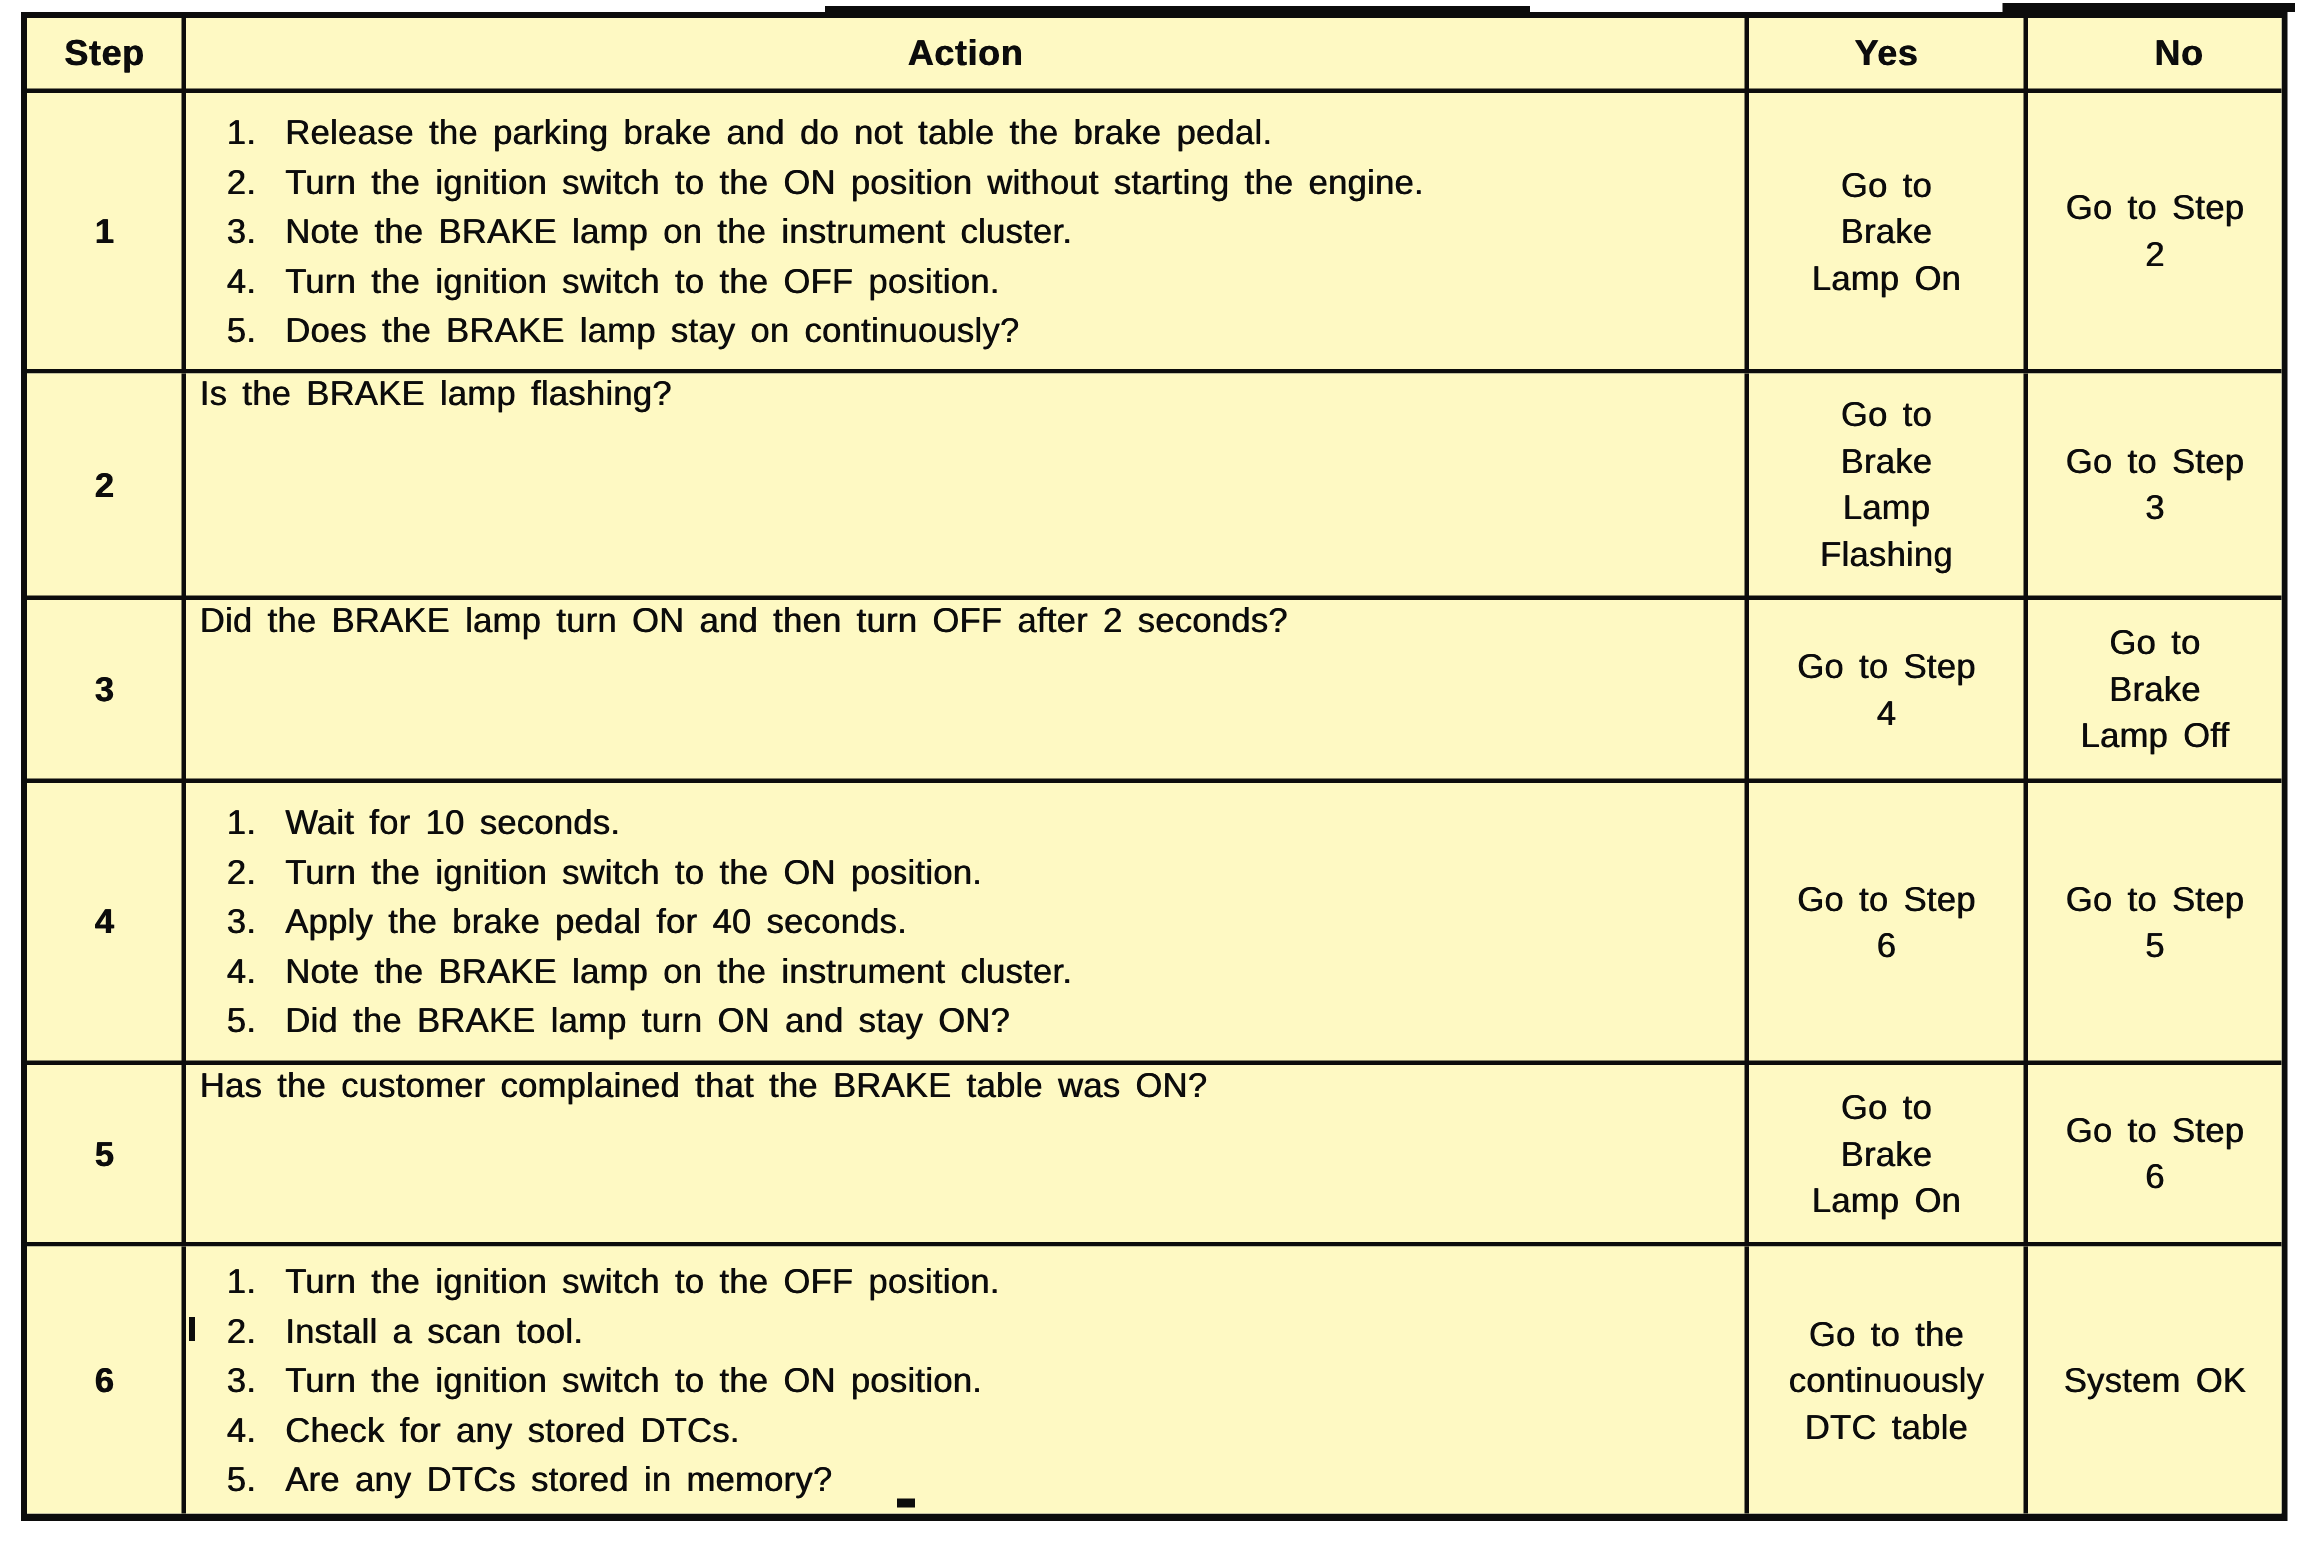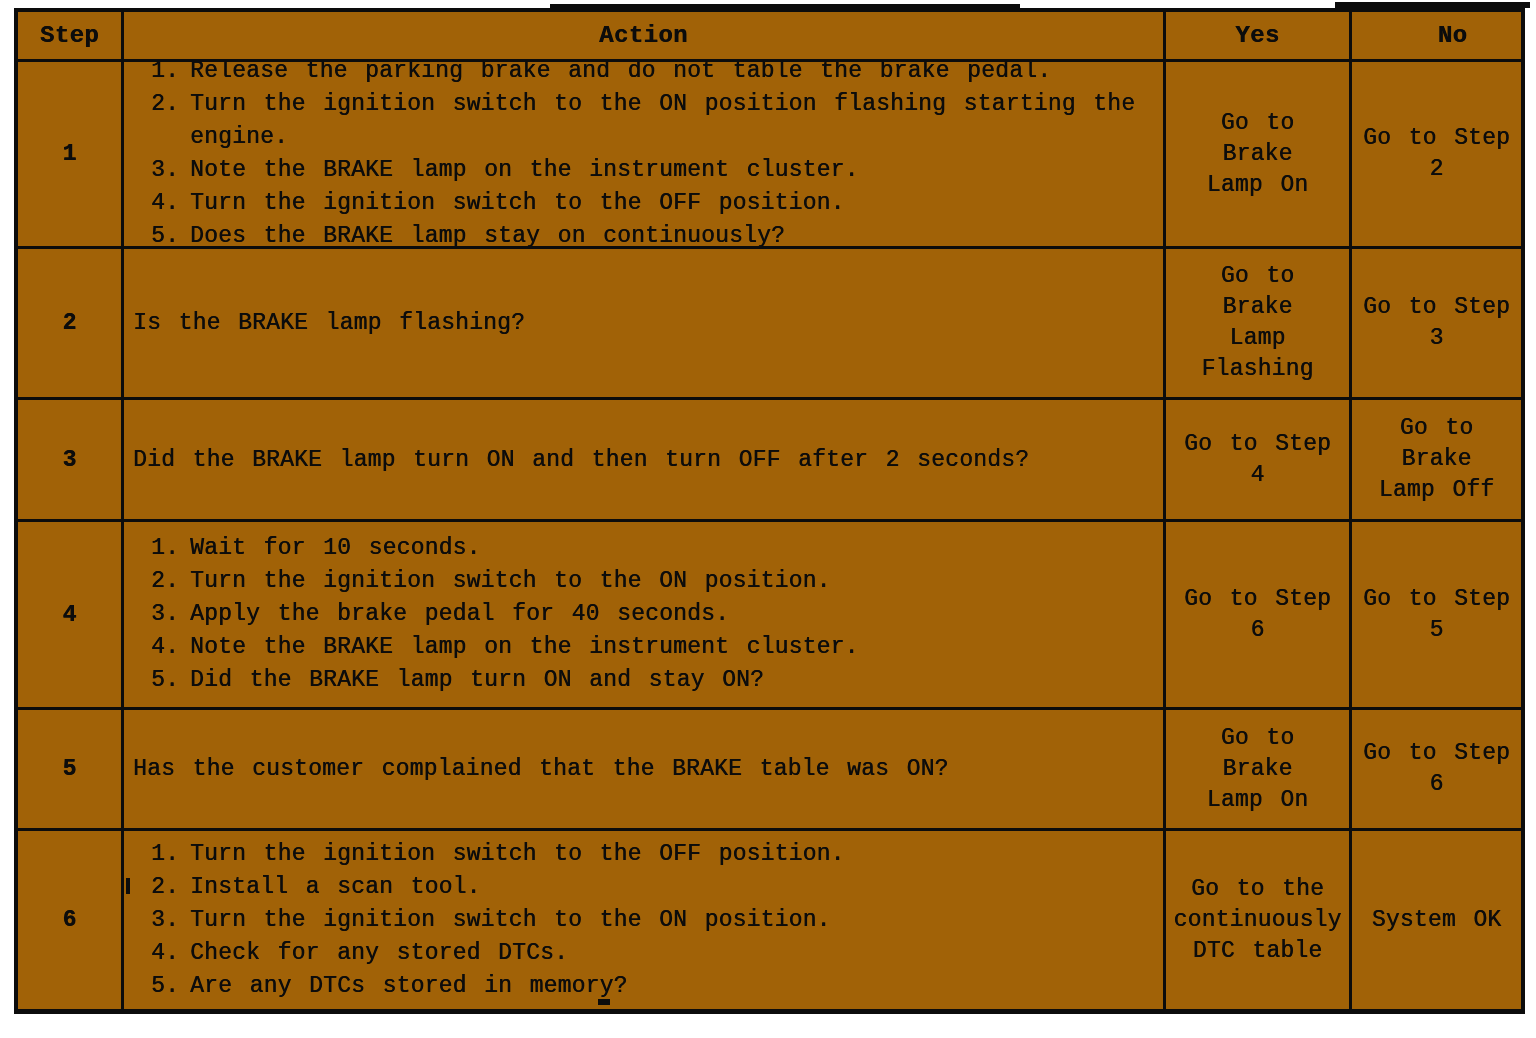--- a/index.html
+++ b/index.html
@@ -25,43 +25,42 @@
     background: #ffffff;
     display: grid;
     grid-template-columns: 106px 1042px 186px 1fr;
     grid-template-rows: 50px 187px 151px 122px 188px 121px 1fr;
   }
   .cell {
     box-sizing: border-box;
     border-right: 3px solid #0c0c0c;
     border-bottom: 3px solid #0c0c0c;
     overflow: hidden;
-    background: #a16207;
-    font-family: Liberation Mono, monospace;
+    background: #fef9c3;
   }
   .last-col { border-right: none; padding-left: 32px; }
   .last-row { border-bottom: none; }
   .head {
     display: flex; align-items: center; justify-content: center;
     font-weight: 700; font-size: 24px; letter-spacing: 0.4px;
   }
   .stepcell {
     display: flex; align-items: center; justify-content: center;
     font-weight: 700; font-size: 23px;
   }
   .actioncell { font-size: 23px; }
   .actioncell.list {
     display: flex; flex-direction: column; justify-content: center;
     padding: 4px 8px 4px 0;
   }
   .item { display: flex; line-height: 33px; }
   .num { flex: 0 0 auto; margin-left: 27px; width: 39px; }
   .txt { flex: 1 1 auto; }
   .actioncell.q {
-    display: flex; align-items: center;
+    display: flex; align-items: flex-start;
     padding-left: 9px;
   }
   .gotocell {
     display: flex; align-items: center; justify-content: center;
     text-align: center;
     font-size: 23px; line-height: 31px;
     white-space: pre-line;
     padding: 2px;
   }
   .art { position: absolute; background: #0c0c0c; }
@@ -82,21 +81,21 @@
     <div class="cell head last-col">No</div>
 
     <div class="cell stepcell">1</div>
     <div class="cell actioncell list">
       <div class="item">
           <span class="num">1.</span>
           <span class="txt">Release the parking brake and do not table the brake pedal.</span>
         </div>
       <div class="item">
           <span class="num">2.</span>
-          <span class="txt">Turn the ignition switch to the ON position flashing starting the engine.</span>
+          <span class="txt">Turn the ignition switch to the ON position without starting the engine.</span>
         </div>
       <div class="item">
           <span class="num">3.</span>
           <span class="txt">Note the BRAKE lamp on the instrument cluster.</span>
         </div>
       <div class="item">
           <span class="num">4.</span>
           <span class="txt">Turn the ignition switch to the OFF position.</span>
         </div>
       <div class="item">

